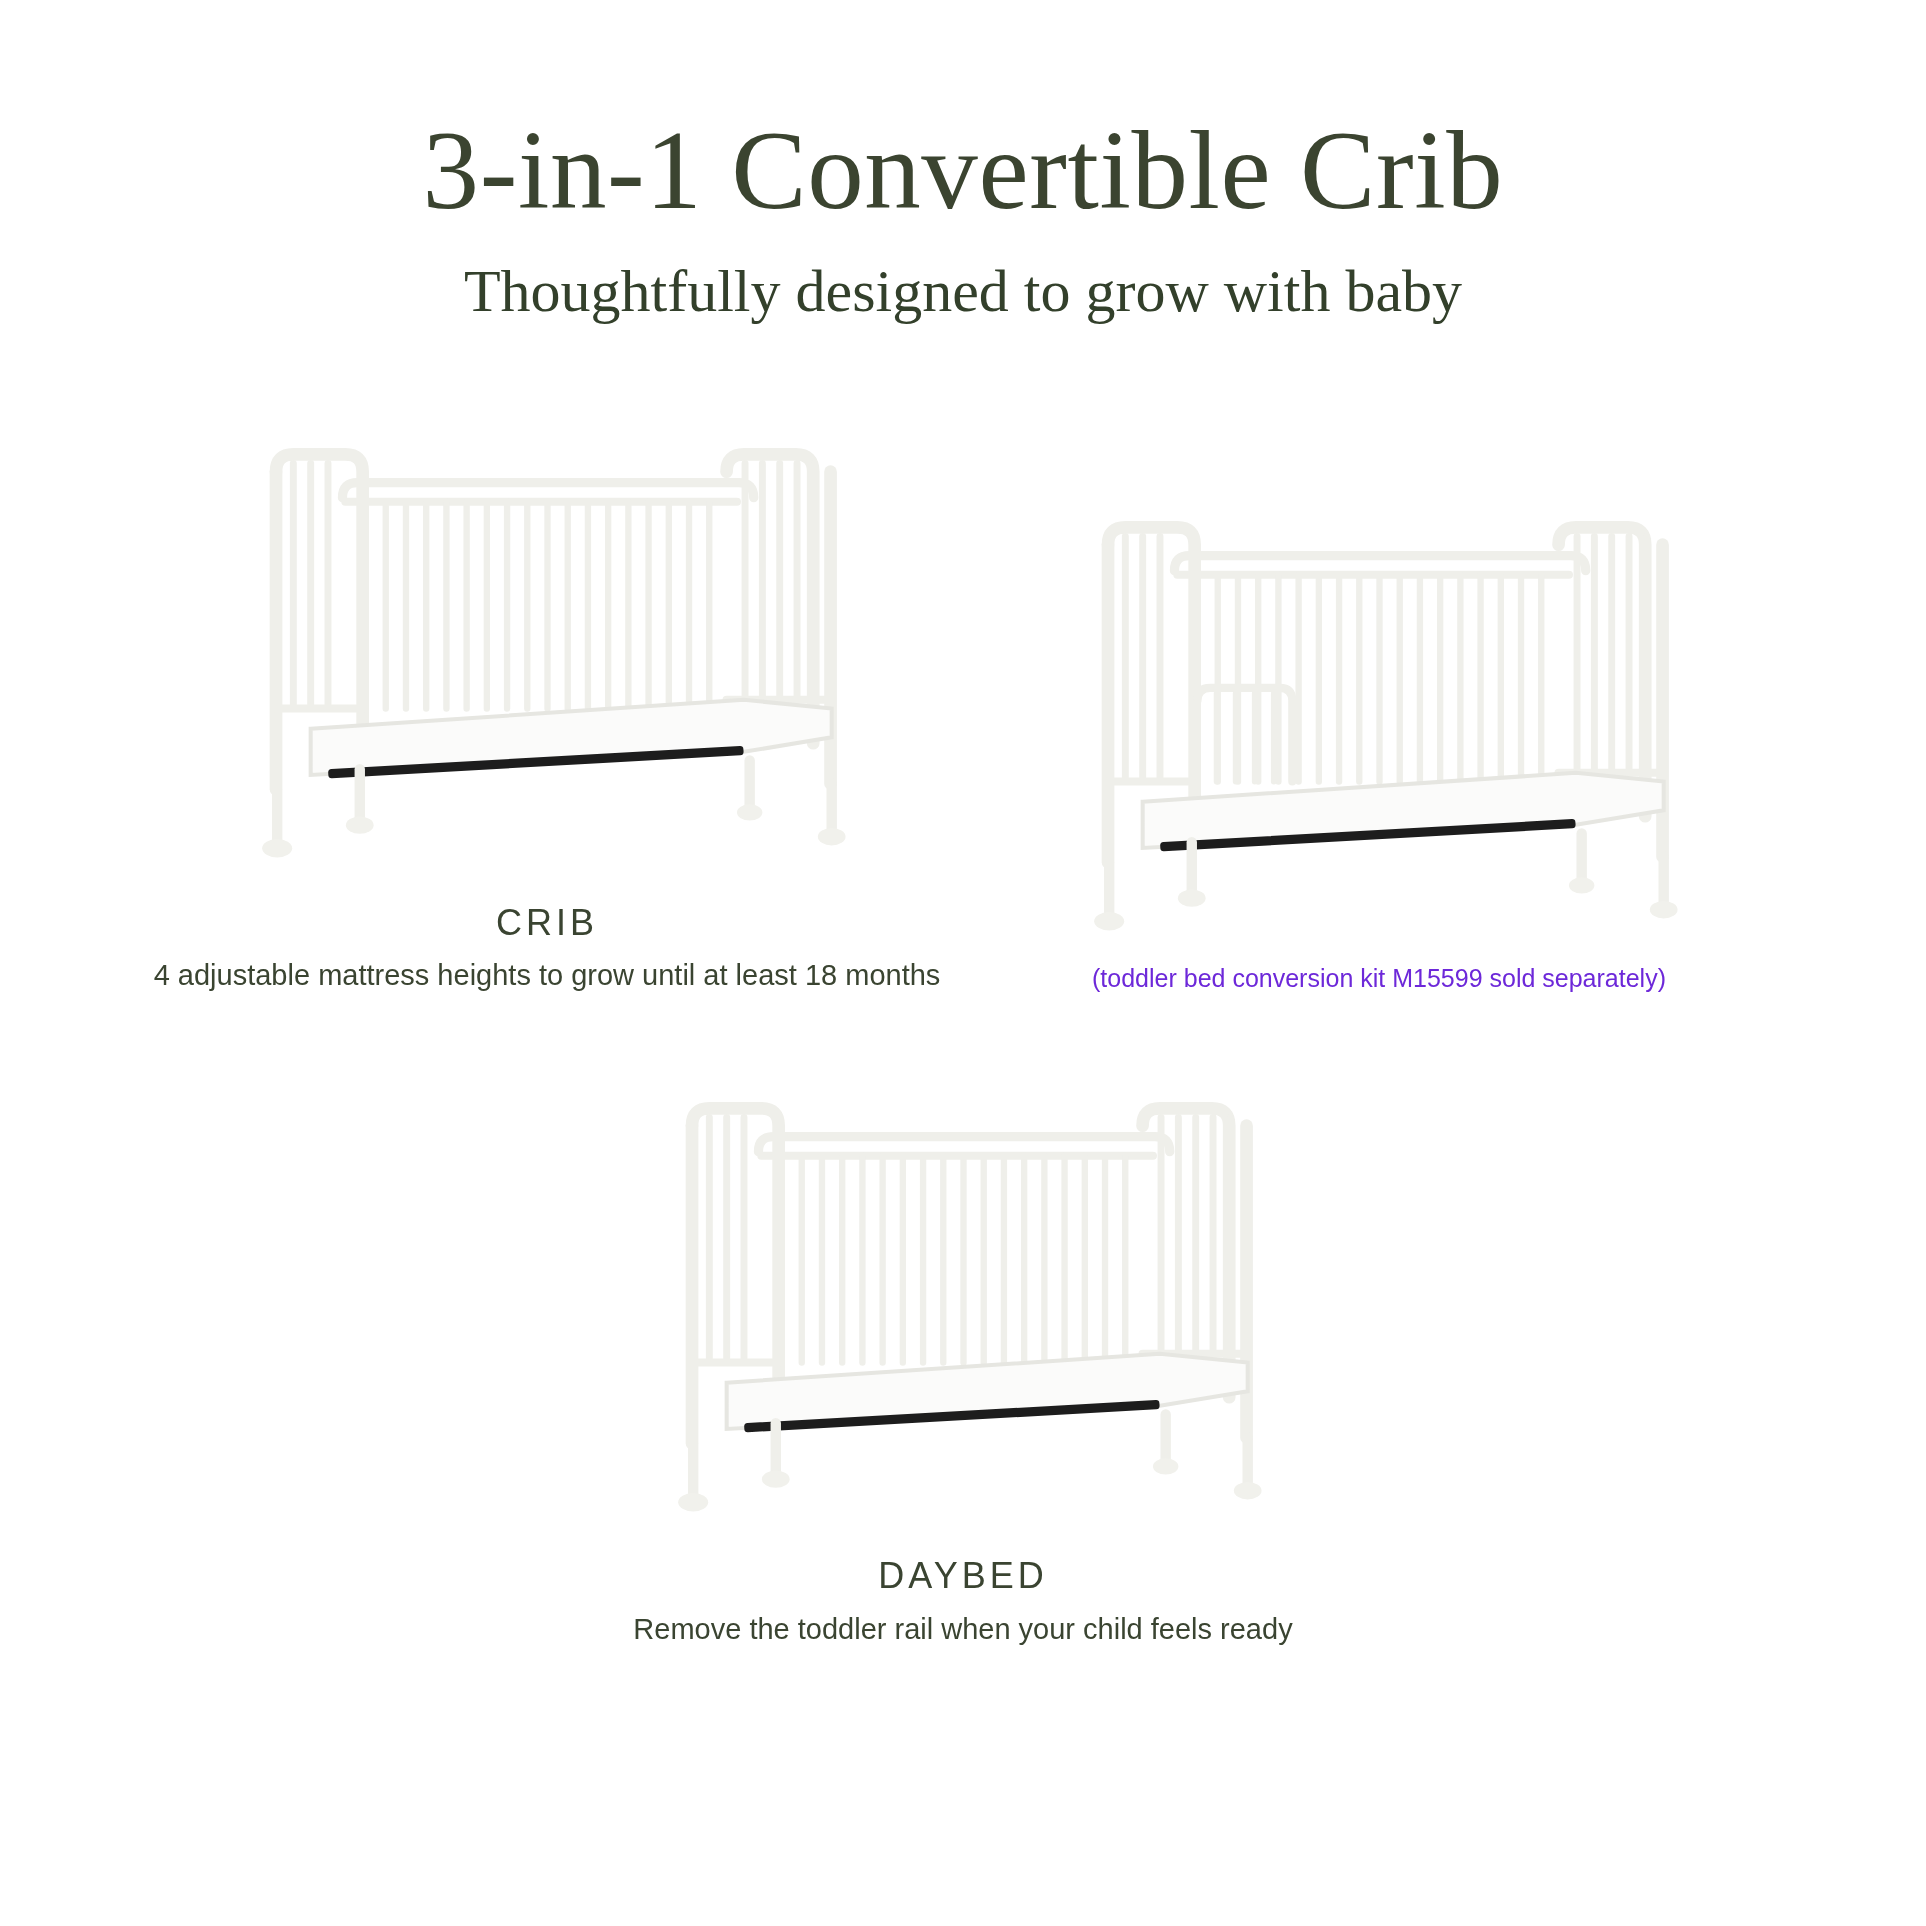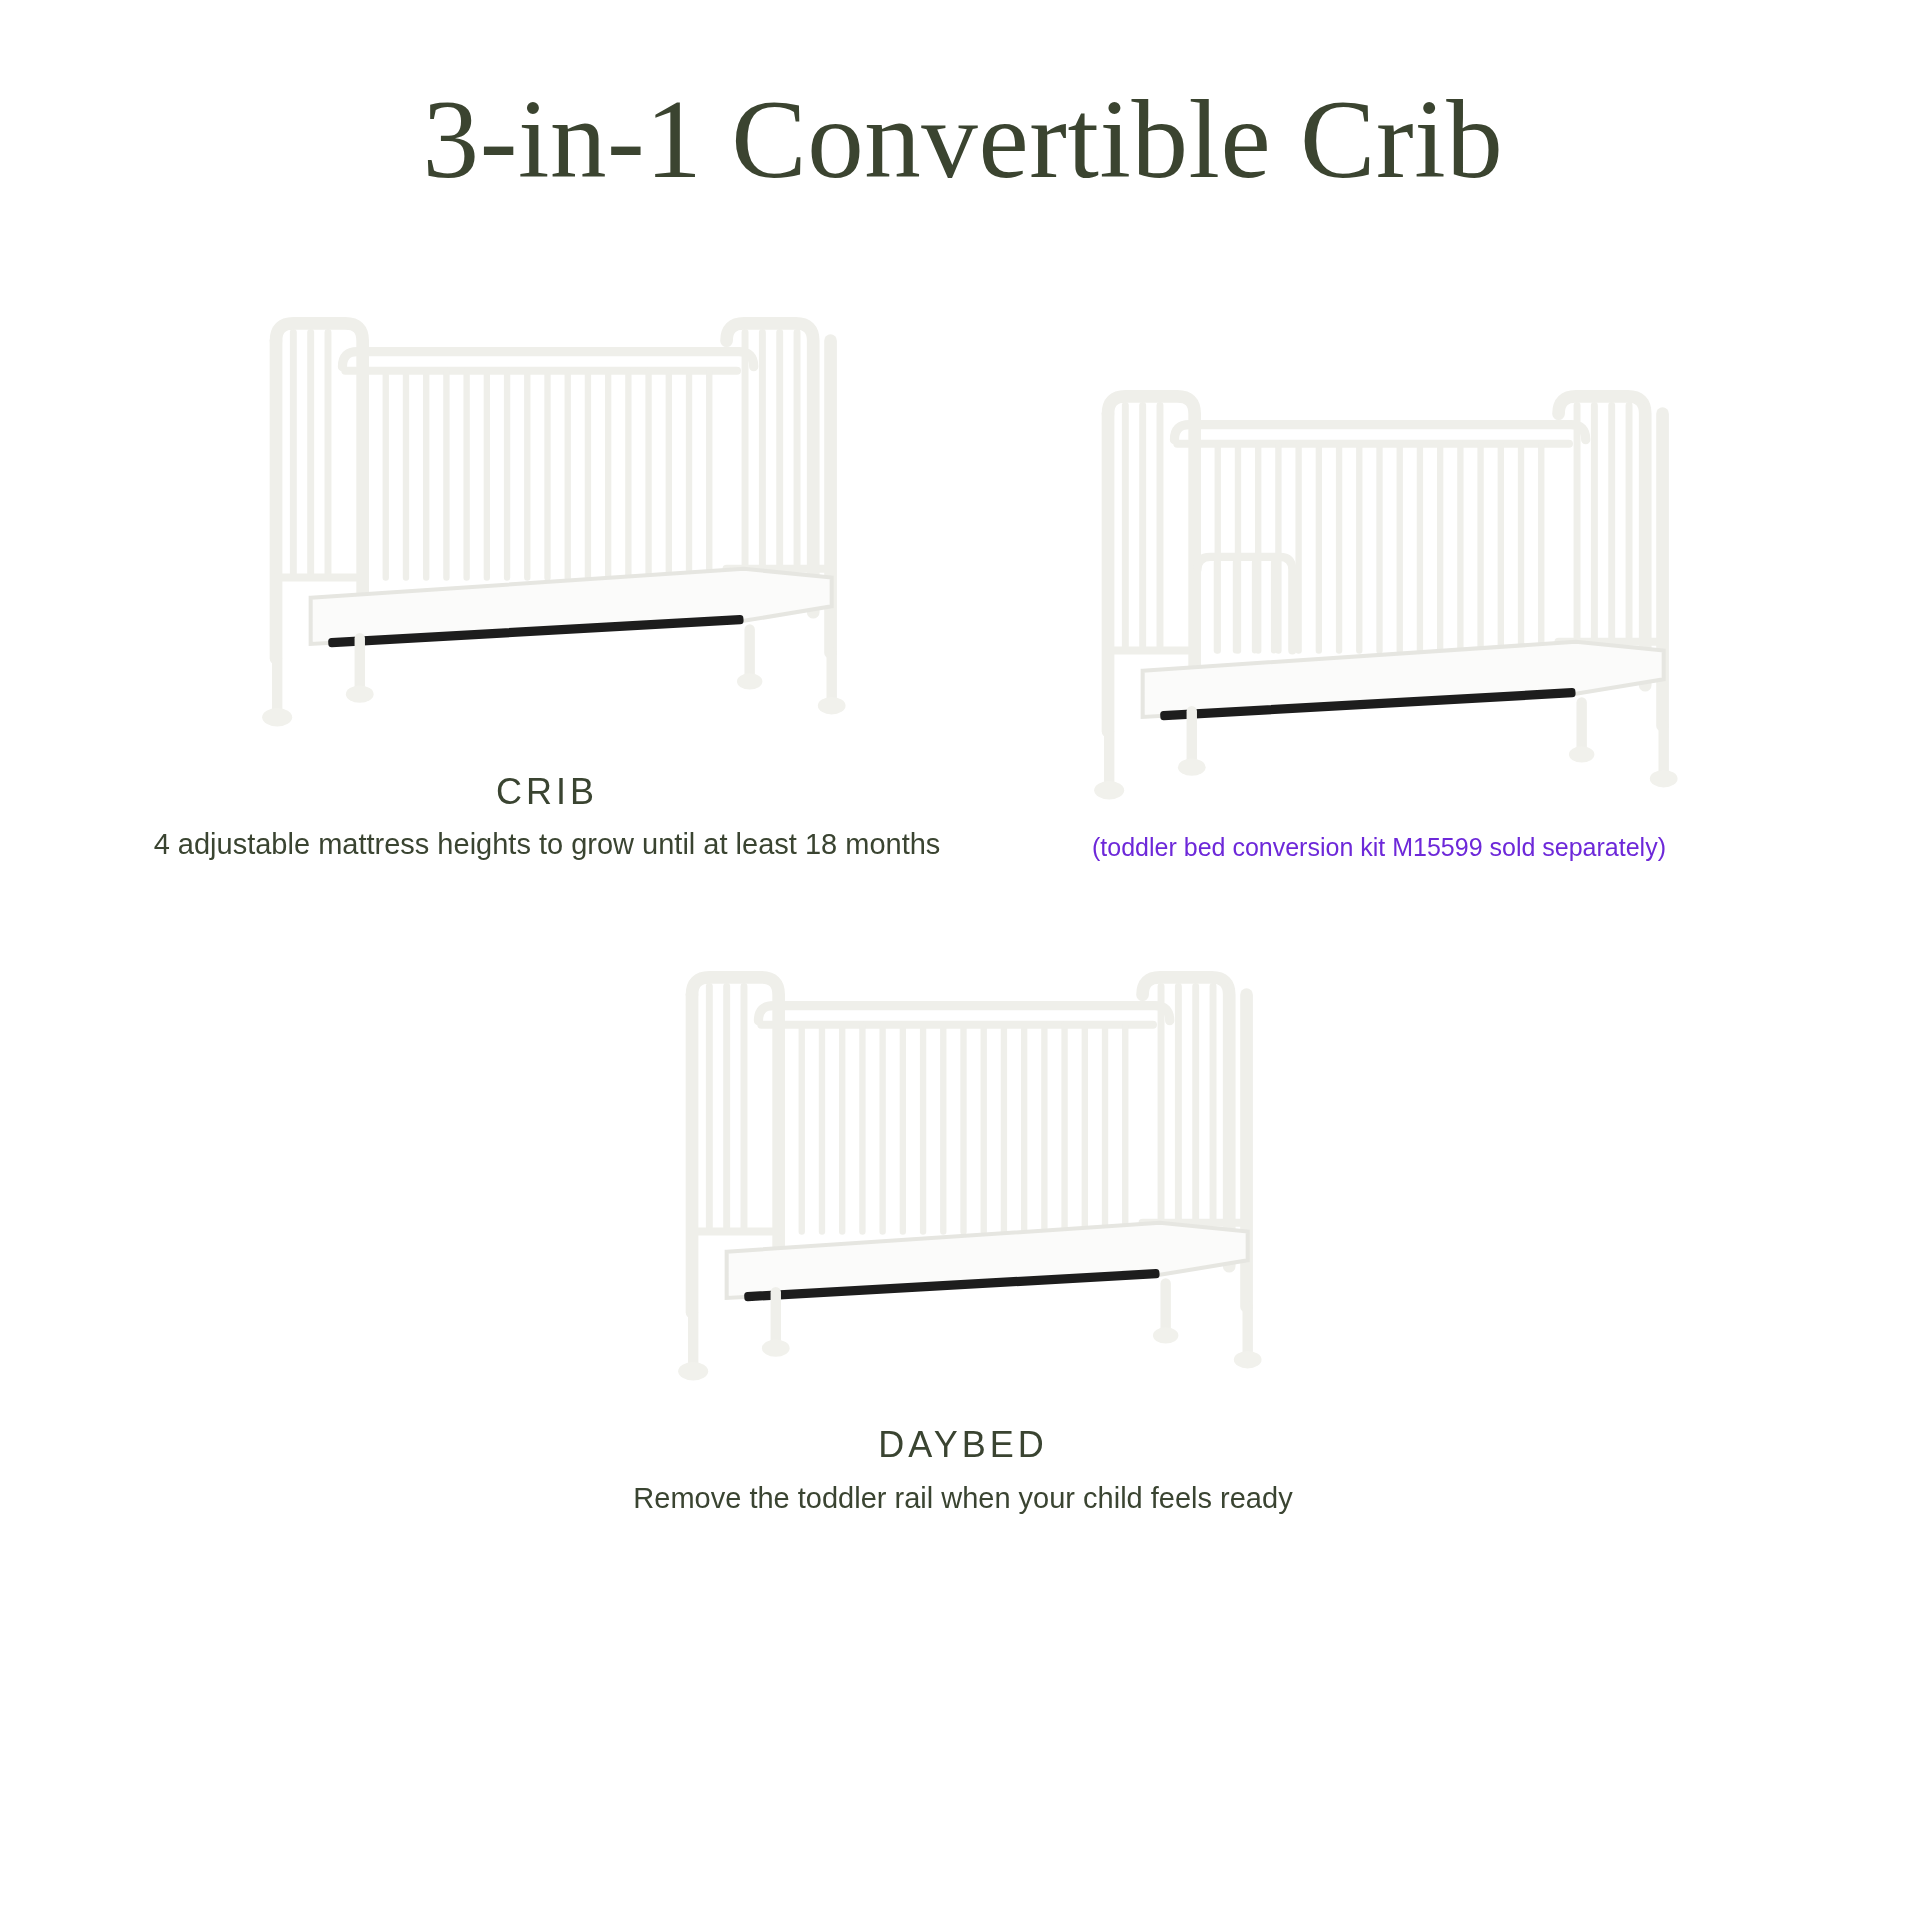--- a/index.html
+++ b/index.html
@@ -16,21 +16,21 @@
   }
   .page {
     position: relative;
     width: 1926px;
     height: 1926px;
     background: #ffffff;
   }
 
   
   .header {
-    padding-top: 81px;
+    padding-top: 112px;
     text-align: center;
   }
   .title {
     font-family: "Liberation Serif", serif;
     font-size: 113px;
     line-height: 1.02;
     font-weight: 400;
     color: #3b4430;
     letter-spacing: 0.6px;
     margin: 0;
@@ -97,20 +97,21 @@
   svg .mattress { fill: #fbfbfa; stroke: #e6e6e1; }
   svg .shadowbar { fill: #1d1d1d; }
 </style>
 </head>
 <body>
 
 <div class="page">
 
   <div class="header">
     <h1 class="title">3-in-1 Convertible Crib</h1>
+    <p class="subtitle">Thoughtfully designed to grow with baby</p>
   </div>
 
   <div class="panels">
 
     <div class="row">
 
       <div class="panel">
         <div class="art-wrap">
           <svg width="613" height="439" viewBox="0 0 1060 760">
             <g fill="none" stroke-linecap="round">

